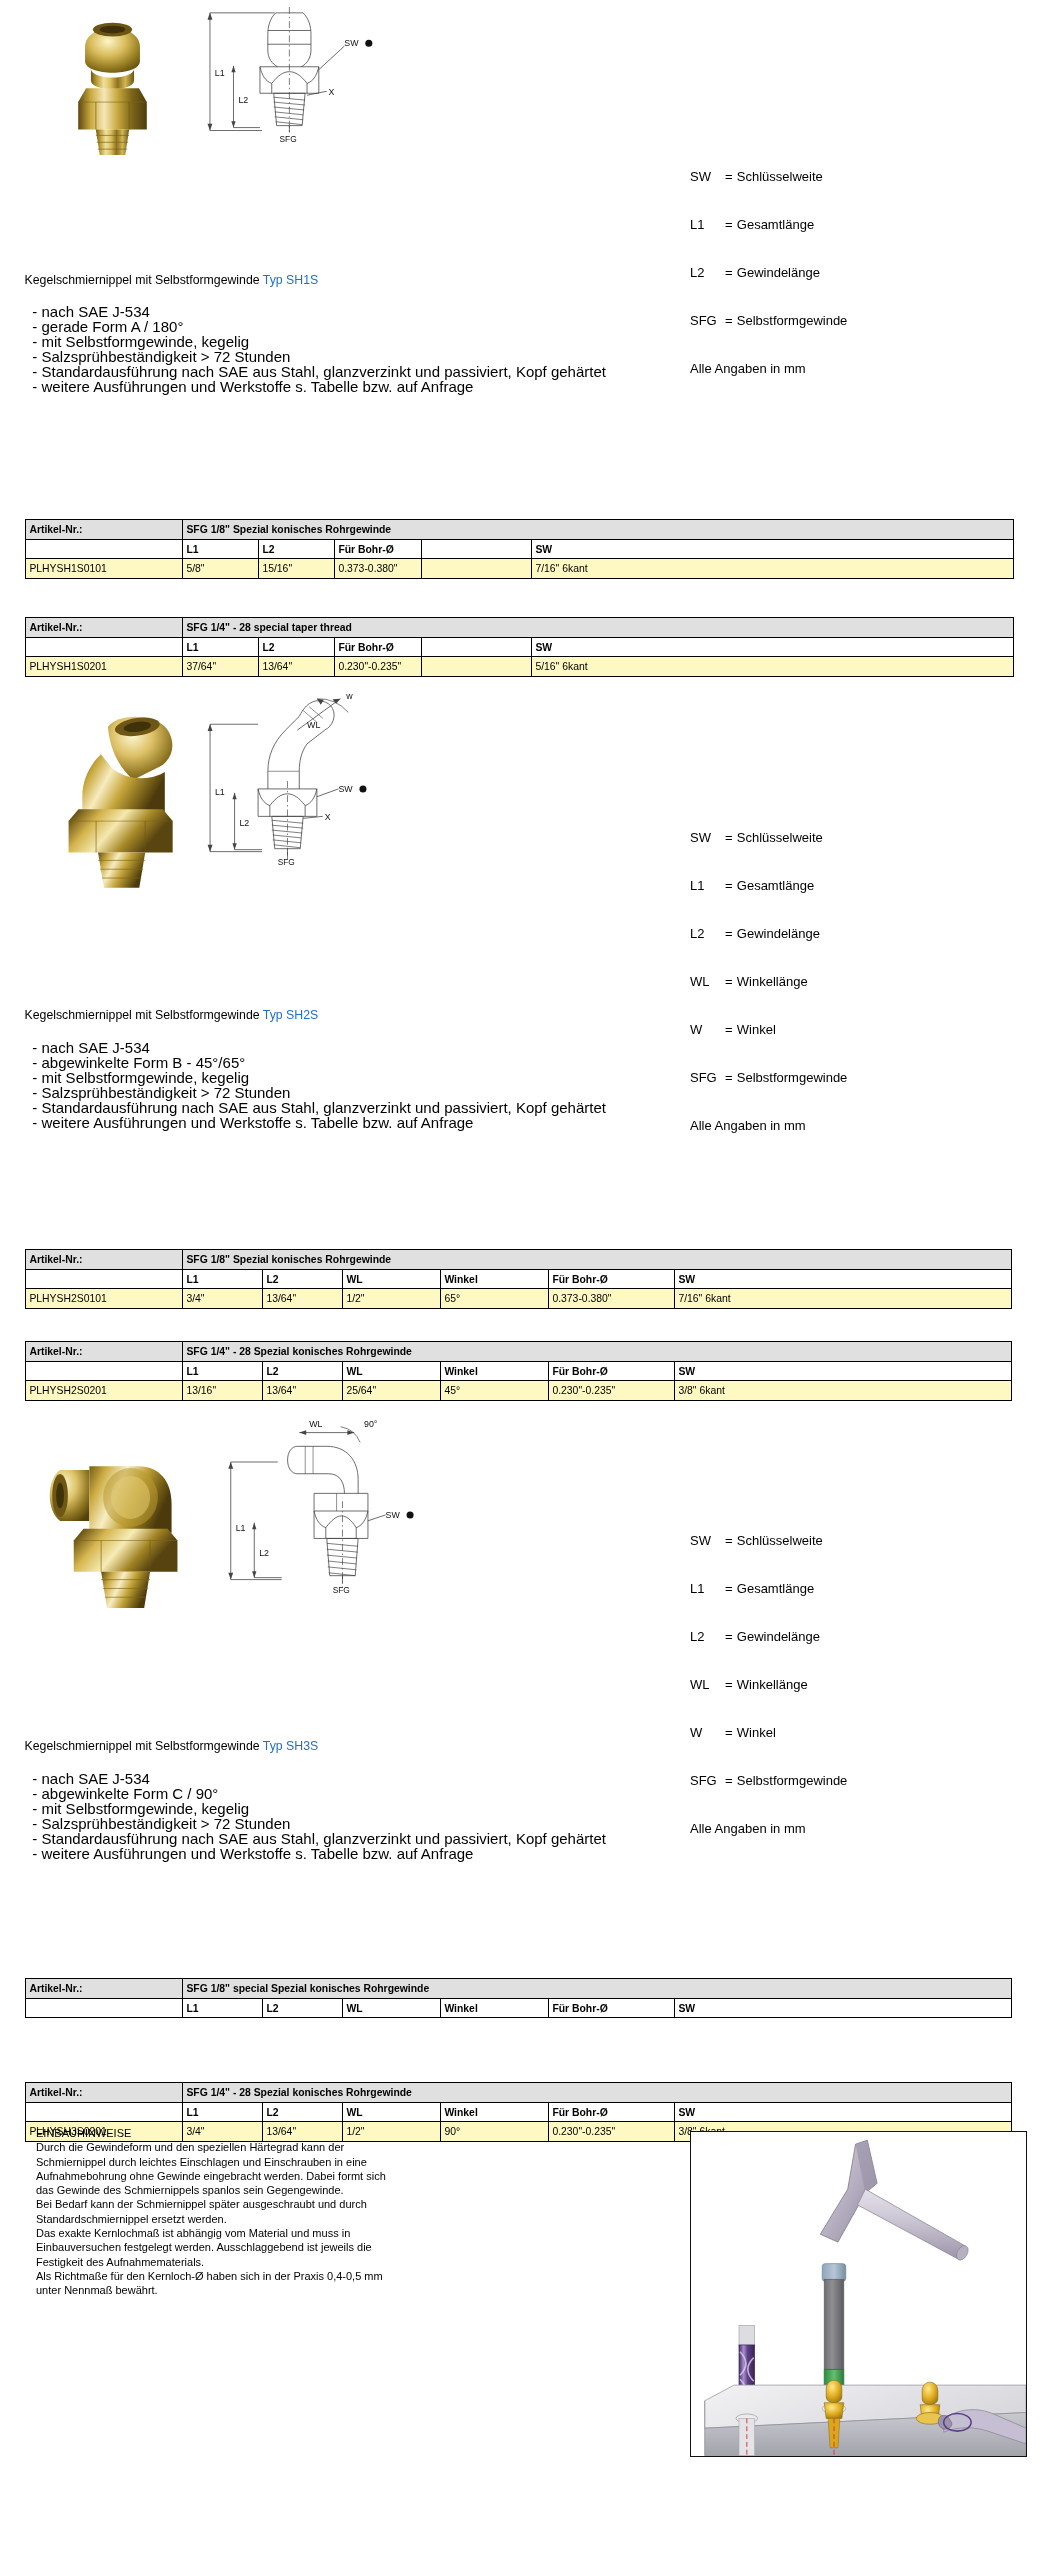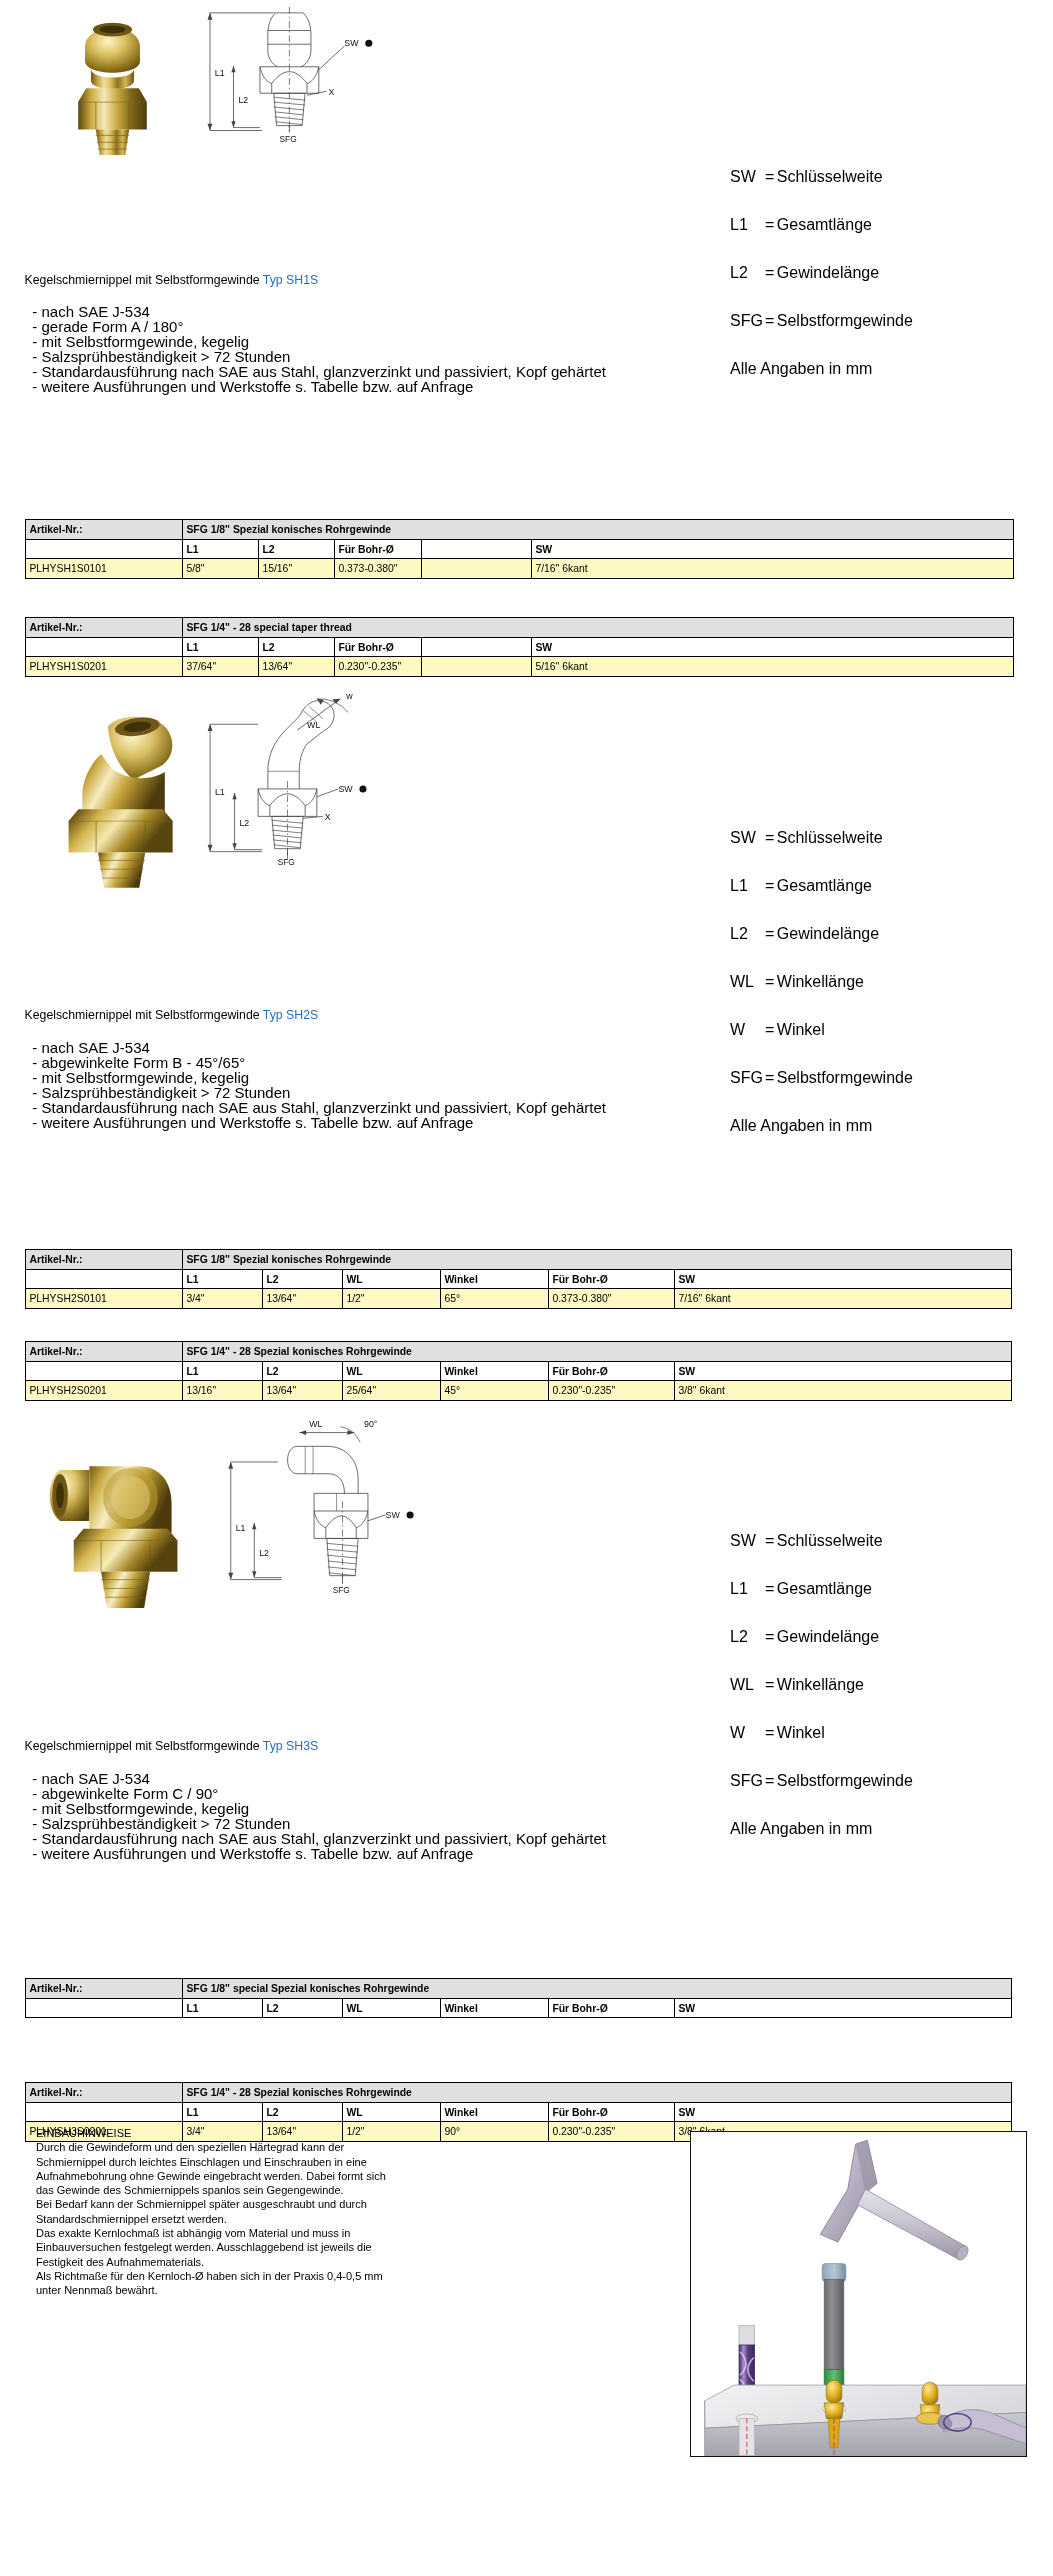--- a/index.html
+++ b/index.html
@@ -7,21 +7,21 @@
     width:1054px;
     background:#ffffff;
     font-family:"Liberation Sans", sans-serif;
     color:#000000;
     -webkit-font-smoothing:antialiased;
   }
   .page{position:relative;width:1054px;height:2576px;overflow:hidden;}
 
   
   .abs{position:absolute;}
-  .legend{font-size:16px;line-height:16px;white-space:pre;margin-left:40px;}
+  .legend{font-size:13px;line-height:16px;white-space:pre;}
   .legend .row{display:block;}
   .legend .key{display:inline-block;width:35px;}
   .legend .eq{display:inline-block;width:11.8px;}
 
   .sec-title{font-size:12.3px;font-weight:normal;letter-spacing:0;}
   .sec-title .typ{color:#1f6fc4;}
   .bullets{font-size:15px;line-height:15px;margin-top:18px;padding-left:7.8px;}
   .bullets div{white-space:nowrap;}
 
   

